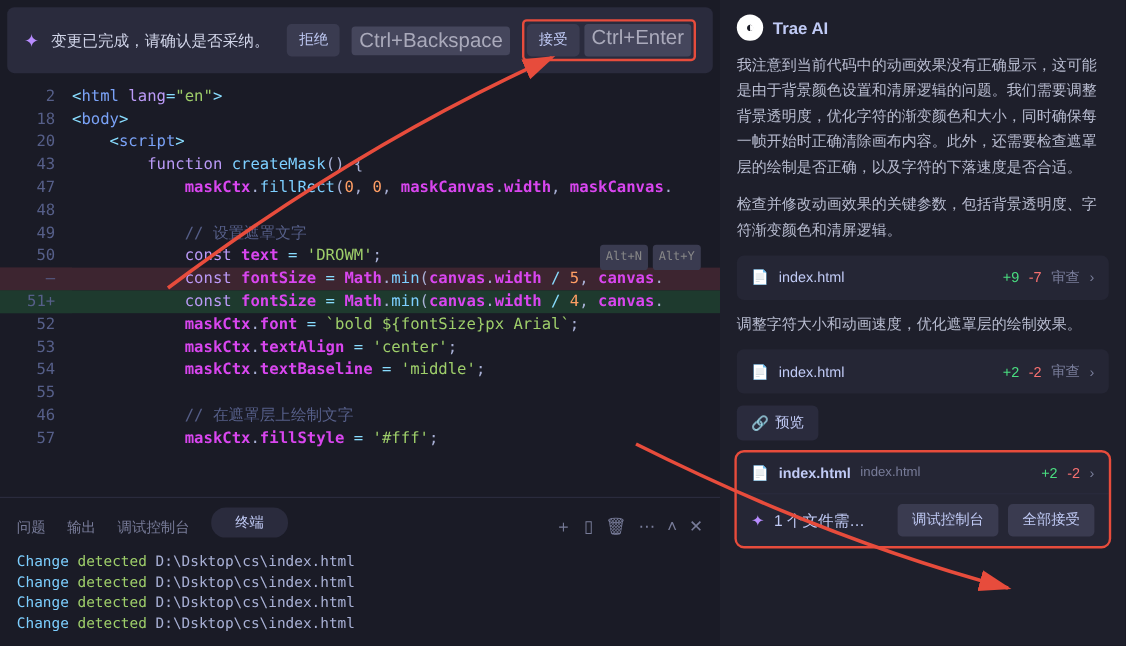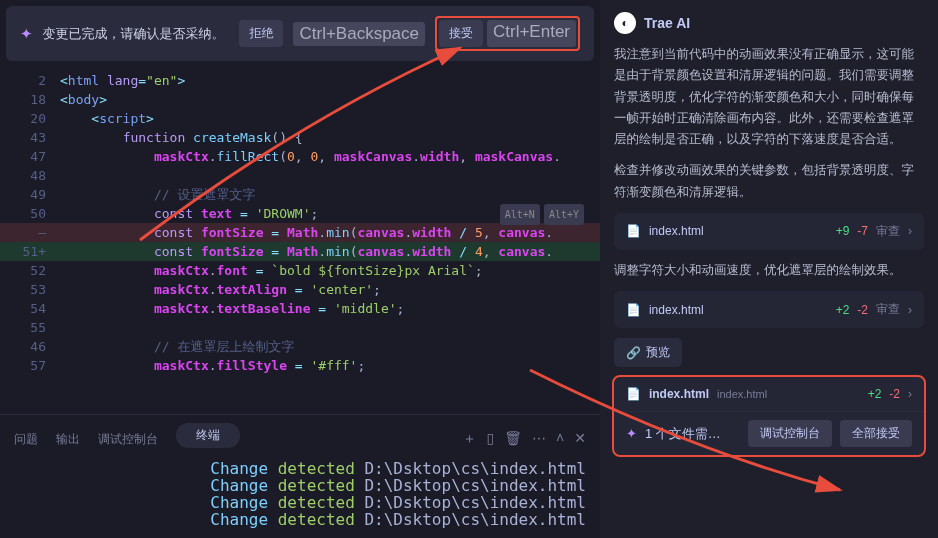--- a/index.html
+++ b/index.html
@@ -51,21 +51,21 @@
 .tk-com { color: #565f89; }
 .tk-var { color: #d946ef; font-weight: bold; }
 .tk-op { color: #89ddff; }
 
 .bottom-tabs { display: flex; align-items: flex-end; gap: 18px; border-top: 1px solid #2a2b3d; padding: 8px 14px; font-size: 12px; }
 .tab { color: #787c99; cursor: pointer; }
 .tab.active { color: #c0caf5; background: #2a2b3d; padding: 4px 20px; border-radius: 12px; }
 .icon-btns { margin-left: auto; display: flex; gap: 10px; color: #787c99; }
 .icon-btn { cursor: pointer; font-size: 14px; }
 
-.terminal { padding: 4px 14px 10px; font-family: Consolas, monospace; font-size: 16px; line-height: 17px; text-align: right; }
+.terminal { padding: 4px 14px 10px; font-family: Consolas, monospace; font-size: 12px; line-height: 17px; }
 .term-line { white-space: pre; }
 .term-change { color: #7dcfff; }
 .term-detected { color: #9ece6a; }
 .term-path { color: #a9b1d6; }
 
 .ai-header { display: flex; align-items: center; gap: 8px; }
 .ai-logo { width: 22px; height: 22px; background: #fff; border-radius: 50%; display: flex; align-items: center; justify-content: center; color: #1a1b26; font-weight: bold; font-size: 12px; }
 .ai-title { color: #c0caf5; font-weight: 600; font-size: 14px; }
 .ai-text { color: #b8bcd0; font-size: 12.5px; line-height: 1.7; }
 

